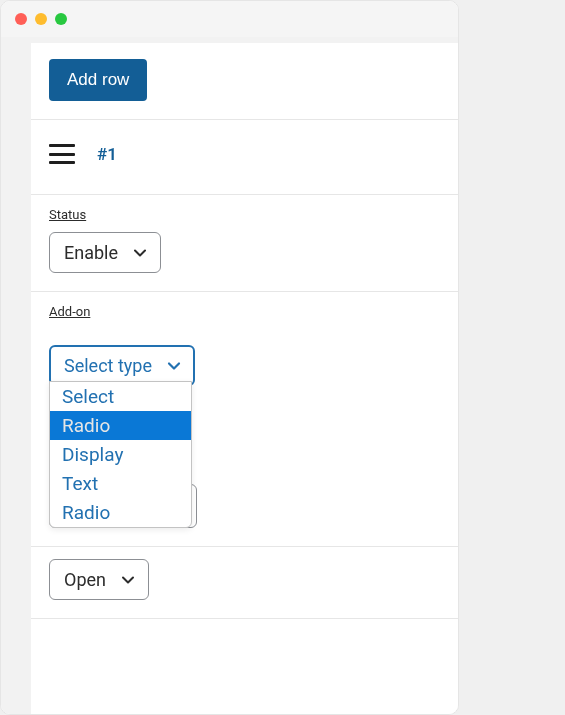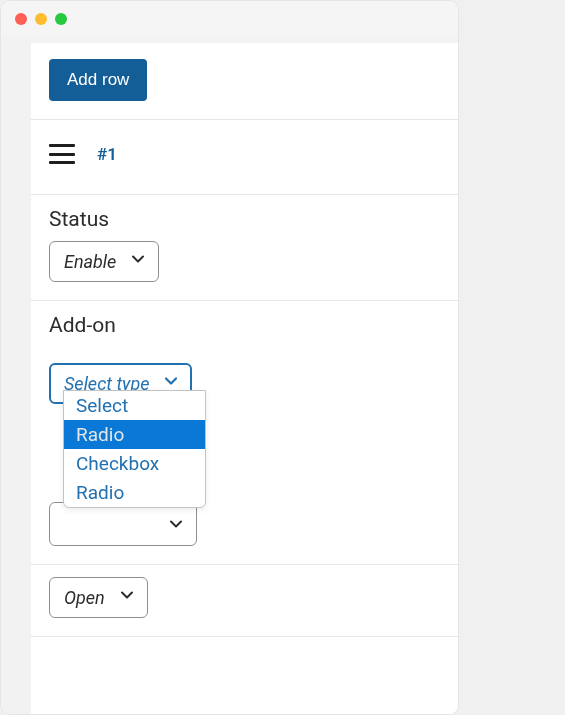--- a/index.html
+++ b/index.html
@@ -89,50 +89,51 @@
       color: #135e96;
       font-weight: 600;
       font-size: 17px;
     }
     .field {
       padding: 12px 18px 18px 18px;
       position: relative;
     }
     .field-label {
       color: #2c2c2c;
-      font-size: 21px;
+      font-size: 13px;
       margin-bottom: 10px;
       display: block;
+      text-decoration: underline;
     }
     .select-box {
       display: inline-flex;
+      align-items: center;
       gap: 14px;
       border: 1px solid #8c8f94;
       border-radius: 6px;
       padding: 9px 12px 9px 14px;
       font-size: 18px;
       color: #2c2c2c;
       background: #fff;
       cursor: pointer;
-      font-style: italic;
     }
     .select-box.focused {
       border: 2px solid #2271b1;
       padding: 8px 11px 8px 13px;
       color: #2271b1;
       margin-top: 16px;
     }
     .chevron {
       width: 16px;
       height: 16px;
     }
     .dropdown {
       position: absolute;
       top: 89px;
-      left: 32px;
+      left: 18px;
       background: #fff;
       border: 1px solid #c3c3c3;
       border-radius: 0 0 6px 6px;
       width: 143px;
       z-index: 10;
       box-shadow: 0 2px 6px rgba(0,0,0,0.08);
     }
     .dropdown-item {
       padding: 3px 10px 3px 12px;
       font-size: 19px;
@@ -203,21 +204,22 @@
         <label class="field-label">Add-on</label>
         <div class="select-box focused">
           <span>Select type</span>
           <svg class="chevron" viewBox="0 0 16 16">
               <path d="M3 5.5 L8 10.5 L13 5.5" stroke="#2271b1" stroke-width="2.2" fill="none" stroke-linecap="round" stroke-linejoin="round"></path>
             </svg>
         </div>
         <div class="dropdown">
           <div class="dropdown-item">Select</div>
           <div class="dropdown-item highlighted">Radio</div>
-          <div class="dropdown-item">Checkbox</div>
+          <div class="dropdown-item">Display</div>
+          <div class="dropdown-item">Text</div>
           <div class="dropdown-item">Radio</div>
         </div>
       </div>
 
       <div class="hidden-field">
         <div class="hidden-select">
           <svg class="chevron" style="margin-left:auto" viewBox="0 0 16 16">
               <path d="M3 5.5 L8 10.5 L13 5.5" stroke="#2c2c2c" stroke-width="2" fill="none" stroke-linecap="round" stroke-linejoin="round"></path>
             </svg>
         </div>

